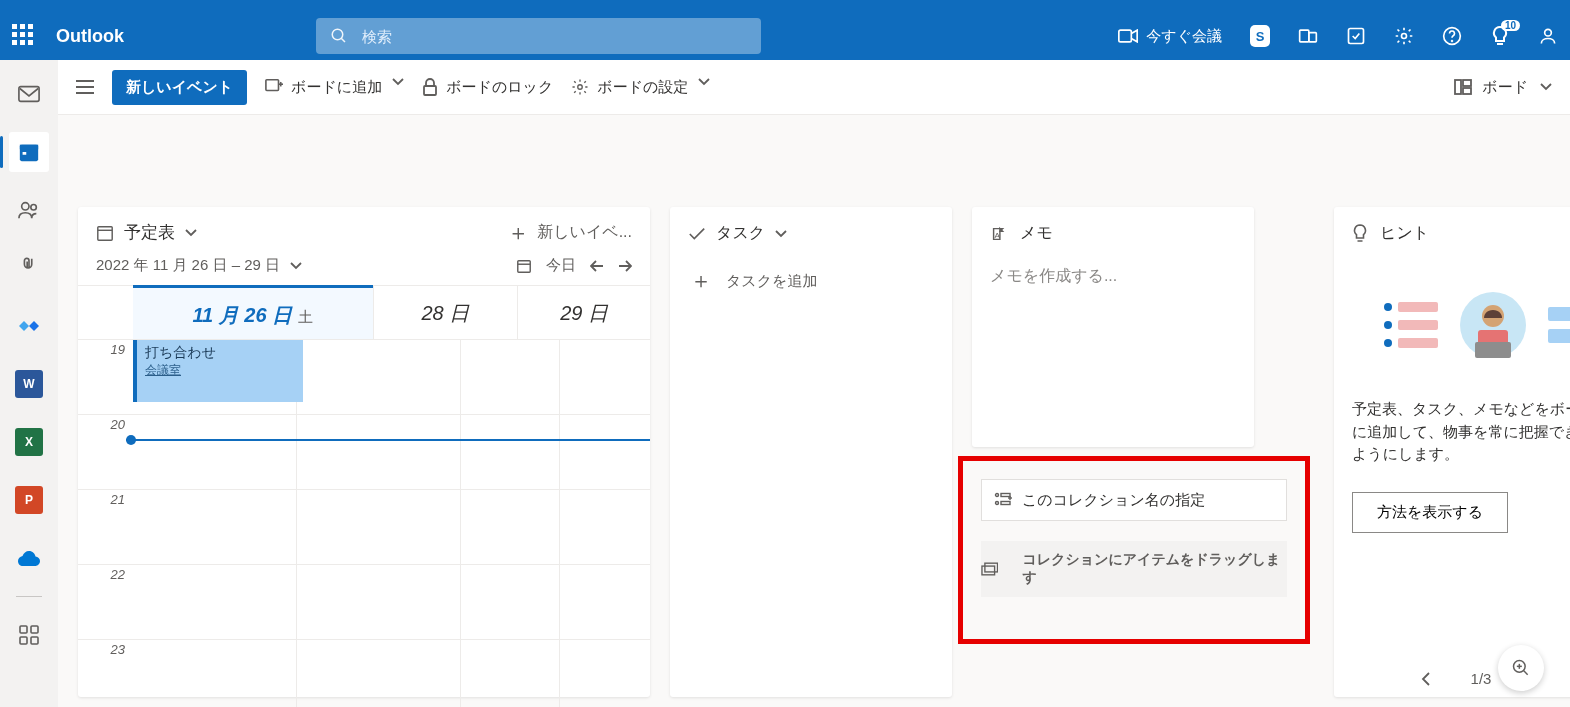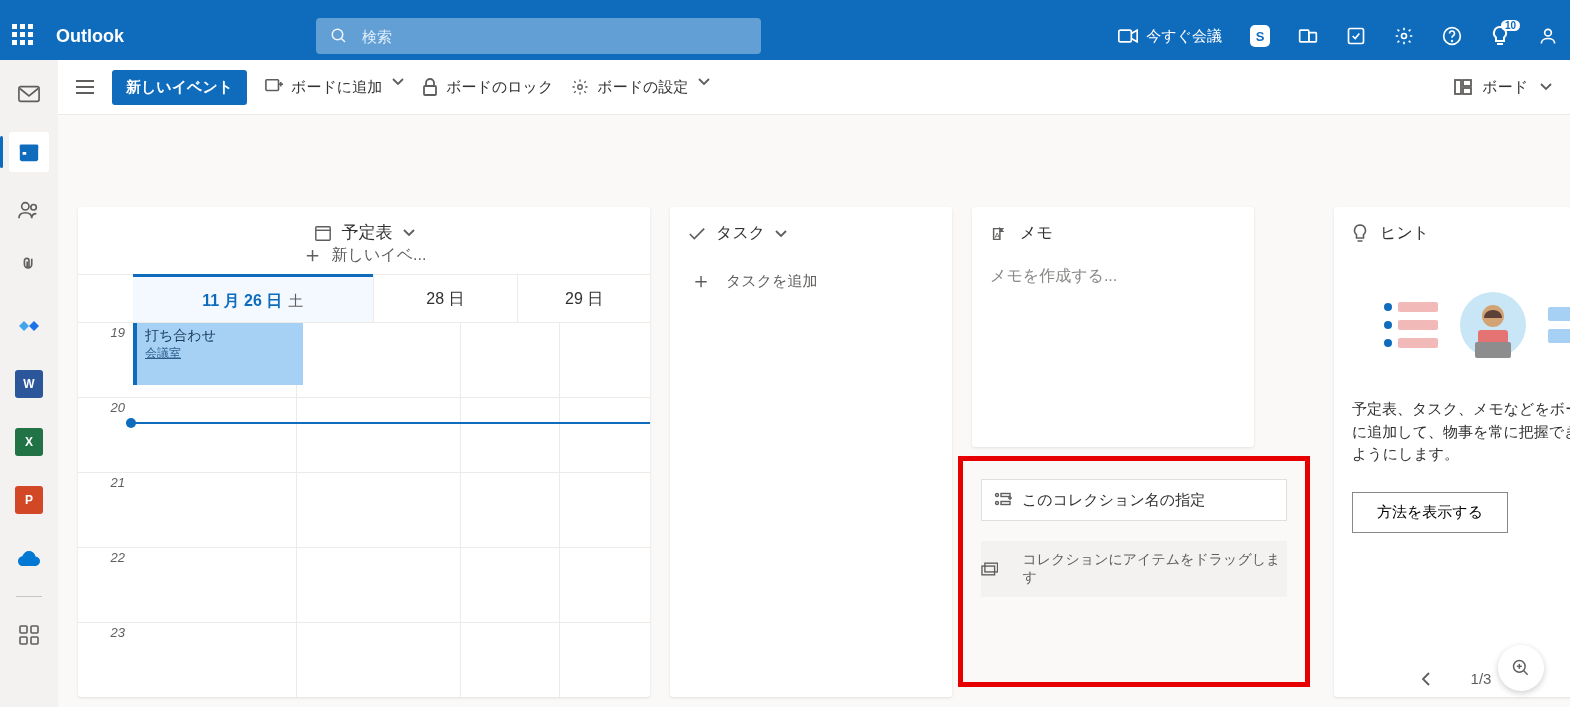--- a/index.html
+++ b/index.html
@@ -38,32 +38,32 @@
 .chev { margin-left: 2px; }
 .cmdbar-right { margin-left: auto; display: flex; align-items: center; gap: 10px; color: #323130; font-size: 15px; cursor: pointer; }
 
 
 .canvas { position: absolute; top: 115px; left: 58px; right: 0; bottom: 0; background: #faf9f8; overflow: hidden; }
 
 .card { position: absolute; background: #fff; border-radius: 3px; box-shadow: 0 1px 3px rgba(0,0,0,0.1); }
 
 
 .cal-card { left: 20px; top: 92px; width: 572px; height: 490px; }
-.cal-head { display: flex; align-items: center; justify-content: space-between; padding: 14px 18px 8px; flex-direction: column; }
+.cal-head { display: flex; align-items: center; justify-content: space-between; padding: 14px 18px 8px; }
 .cal-title-wrap { display:flex; align-items:center; gap:10px; color:#323130; font-size:17px; cursor:pointer; }
 .new-event-link { display:flex; align-items:center; gap:8px; color:#605e5c; font-size:16px; cursor:pointer; }
 .cal-sub { display:flex; align-items:center; justify-content:space-between; padding: 4px 18px 10px; color:#605e5c; font-size:15px; }
 .cal-sub-left { display:flex; align-items:center; gap:10px; cursor:pointer; }
 .cal-sub-right { display:flex; align-items:center; gap:14px; }
 .cal-sub-right span, .cal-sub-right svg { cursor:pointer; }
 .cal-days { display:flex; border-top:1px solid #edebe9; }
 .day-col { flex:1; text-align:center; padding:14px 0 10px; border-left:1px solid #edebe9; }
 .day-col.first { border-left:none; background:#f3f9ff; border-top:3px solid #0f6cbd; margin-top:-1px; }
 .day-col.first .dnum { color:#0f6cbd; font-weight:600; }
-.dnum { font-size:16px; color:#323130; }
+.dnum { font-size:20px; color:#323130;font-style:italic; }
 .dwk { font-size:15px; color:#605e5c; margin-left:6px; }
 .hour-col { width:55px; }
 .cal-grid { display:flex; position:relative; }
 .grid-body { flex:1; position:relative; }
 .hour-row { height:75px; border-top:1px solid #edebe9; display:flex;font-style:italic; }
 .hour-label { width:55px; font-size:13px; color:#605e5c; text-align:right; padding-right:8px; padding-top:2px; }
 .hour-cells { flex:1; display:flex; }
 .hcell { flex:1; border-left:1px solid #edebe9; }
 .hcell.first { border-left:none; }
 .event-block { position:absolute; left:55px; top:1px; width:170px; height:62px; background:#a6d1f5; border-left:4px solid #0f6cbd; padding:4px 8px; font-size:13px; color:#1b3a57; }
@@ -76,23 +76,23 @@
 .task-card { left: 612px; top: 92px; width: 282px; height: 490px; text-align: center; }
 .task-head { display:flex; align-items:center; gap:10px; padding:16px 18px; font-size:16px; color:#323130; cursor:pointer; }
 .task-add { display:flex; align-items:center; gap:14px; padding:10px 20px; color:#605e5c; font-size:15px; cursor:pointer; }
 
 
 .memo-card { left: 914px; top: 92px; width: 282px; height: 240px; }
 .memo-head { display:flex; align-items:center; gap:12px; padding:16px 18px; font-size:16px; color:#323130; }
 .memo-input { padding: 6px 18px; color:#8a8886; font-size:16px; }
 
 
-.coll-wrap { position:absolute; left:900px; top:341px; width:352px; height:231px; border:5px solid #e60000; padding:18px; }
+.coll-wrap { position:absolute; left:900px; top:341px; width:352px; height:188px; border:5px solid #e60000; padding:18px; }
 .coll-name { background:#fff; border:1px solid #e1dfdd; height:42px; display:flex; align-items:center; gap:10px; padding:0 12px; color:#323130; font-size:15px; }
-.coll-drop { margin-top:20px; background:#f3f2f1; height:56px; display:flex; align-items:center; justify-content:center; gap:24px; color:#605e5c; font-size:14px; }
+.coll-drop { margin-top:20px; background:#f3f2f1; height:56px; display:flex; align-items:center; justify-content:center; gap:24px; color:#605e5c; font-size:14px;font-weight:bold; }
 
 
 .hint-card { left: 1276px; top: 92px; width: 294px; height: 490px; overflow:hidden; border-radius:3px; }
 .hint-head { display:flex; align-items:center; gap:12px; padding:16px 18px; font-size:16px; color:#323130; }
 .hint-illus { height:130px; display:flex; align-items:center; justify-content:center; gap:20px; }
 .mini-list { display:flex; flex-direction:column; gap:8px; }
 .mini-row { display:flex; align-items:center; gap:6px; }
 .mini-dot { width:8px; height:8px; background:#0f6cbd; border-radius:50%; }
 .mini-bar { width:40px; height:10px; background:#f2b9b9; border-radius:2px; }
 .avatar-ill { width:70px; height:70px; }
@@ -298,20 +298,41 @@
         <span>予定表</span>
         <svg width="12" height="8" viewBox="0 0 12 8" fill="none" stroke="#605e5c" stroke-width="1.8">
             <path d="M1 1l5 5 5-5"></path>
           </svg>
       </div>
       <div class="new-event-link">
         <span class="plus">＋</span>
         <span>新しいイベ...</span>
       </div>
     </div>
+    <div class="cal-sub">
+      <div class="cal-sub-left">
+        <span>2022 年 11 月 26 日 – 29 日</span>
+        <svg width="12" height="8" viewBox="0 0 12 8" fill="none" stroke="#605e5c" stroke-width="1.8">
+            <path d="M1 1l5 5 5-5"></path>
+          </svg>
+      </div>
+      <div class="cal-sub-right">
+        <svg width="16" height="16" viewBox="0 0 18 18" fill="none" stroke="#605e5c" stroke-width="1.6">
+            <rect x="2" y="3" width="14" height="13" rx="1"></rect>
+            <line x1="2" y1="7" x2="16" y2="7"></line>
+          </svg>
+        <span>今日</span>
+        <svg width="14" height="12" viewBox="0 0 14 12" fill="none" stroke="#605e5c" stroke-width="1.8">
+            <path d="M13 6H1M6 1L1 6l5 5"></path>
+          </svg>
+        <svg width="14" height="12" viewBox="0 0 14 12" fill="none" stroke="#605e5c" stroke-width="1.8">
+            <path d="M1 6h12M8 1l5 5-5 5"></path>
+          </svg>
+      </div>
+    </div>
     <div class="cal-days">
       <div class="hour-col"></div>
       <div class="day-col first"><span class="dnum">11 月 26 日</span><span class="dwk">土</span></div>
       <div class="day-col" style="flex:0.6"><span class="dnum">28 日</span></div>
       <div class="day-col" style="flex:0.55"><span class="dnum">29 日</span></div>
     </div>
     <div class="cal-grid">
       <div class="grid-body">
         <div class="hour-row">
             <div class="hour-label">19</div>

